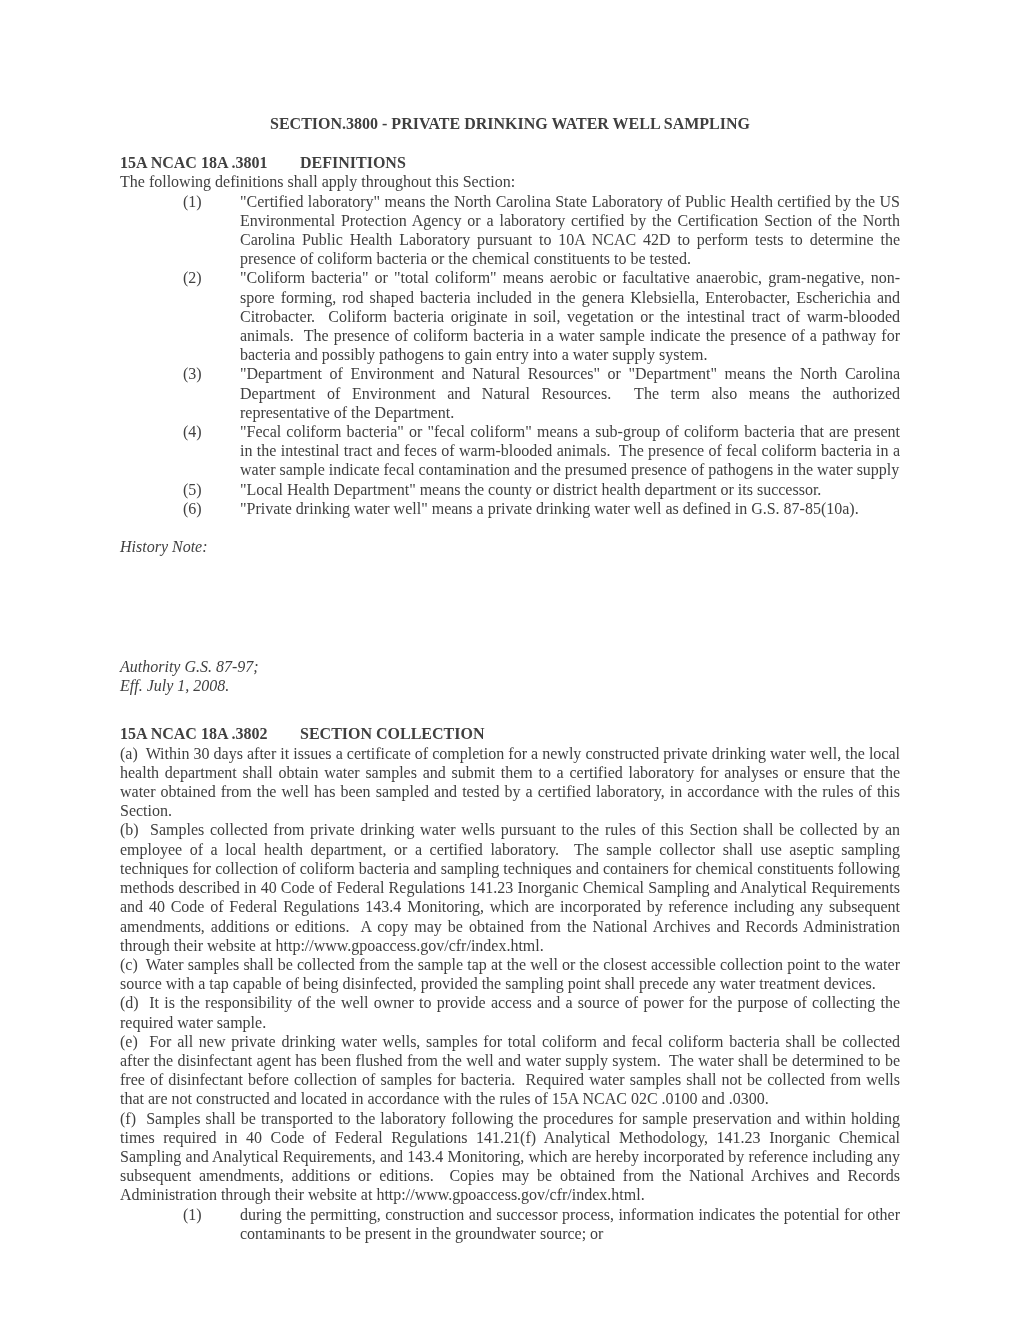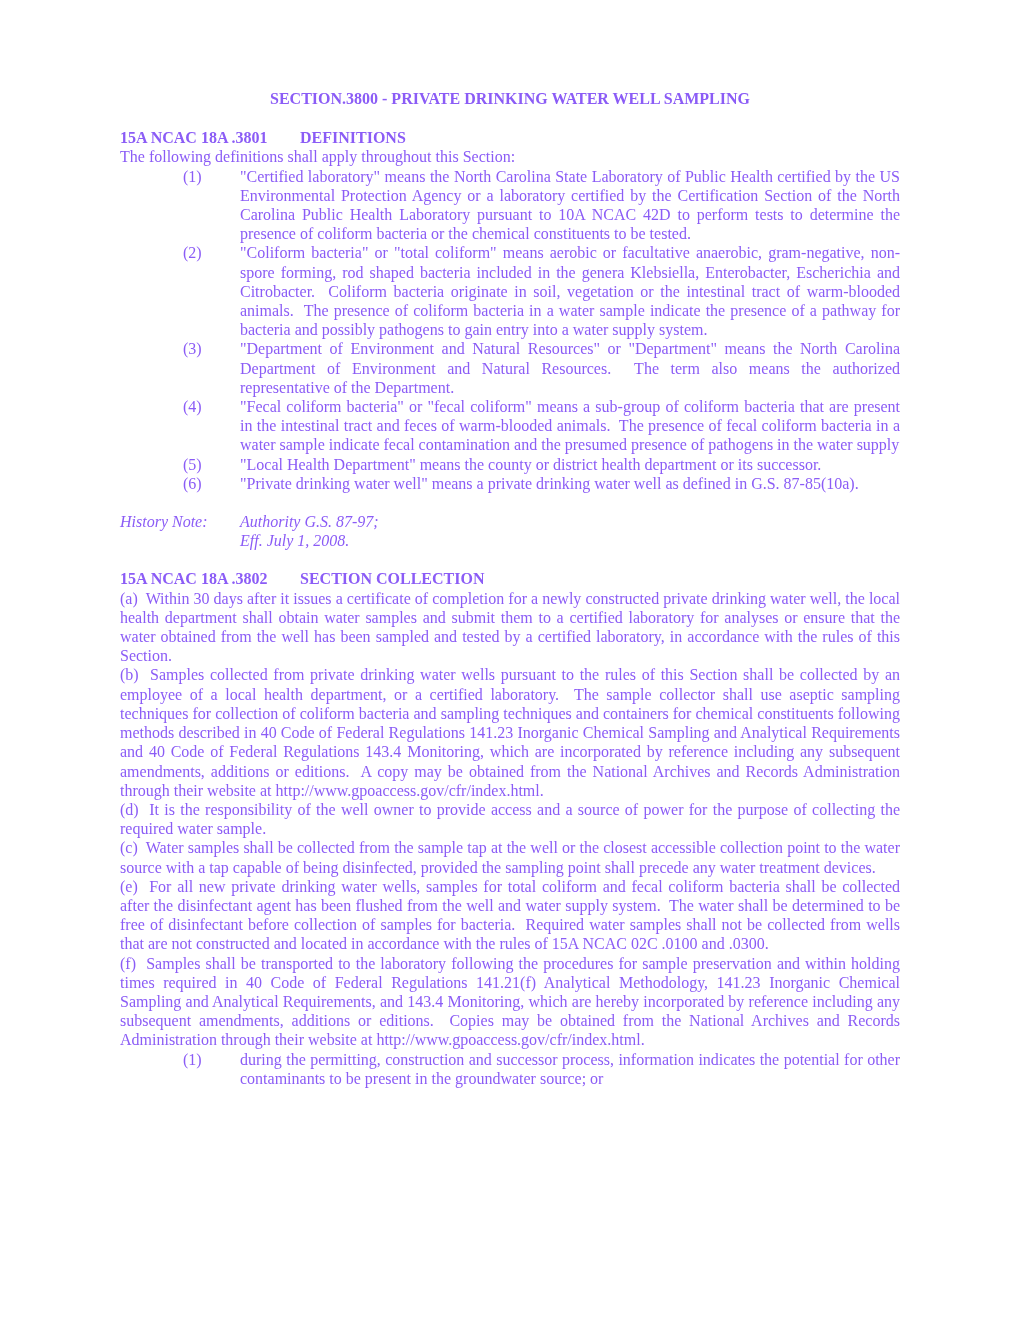--- a/index.html
+++ b/index.html
@@ -9,25 +9,25 @@
   }
   body {
     width: 1020px;
     height: 1320px;
     overflow: hidden;
   }
   .page {
     box-sizing: border-box;
     width: 1020px;
     height: 1320px;
-    padding: 89px 120px 0 120px;
+    padding: 114px 120px 0 120px;
     font-family: "Liberation Serif", serif;
     font-size: 16px;
     line-height: 19.2px;
-    color: #8b5cf6;
+    color: #404040;
   }
   .doc-title {
     font-weight: bold;
     text-align: center;
     margin: 0 0 20px 0;
   }
   .section-heading {
     font-weight: bold;
   }
   .section-heading .code {
@@ -48,21 +48,22 @@
     position: absolute;
     left: 63px;
     top: 0;
   }
   .list-item .item-text {
     white-space: pre-wrap;
   }
   .history {
     display: flex;
     font-style: italic;
-    margin: 19px 0 19px 0;
+    margin: 19px 0 29px 0;
+    flex-direction: column;
   }
   .history .history-label {
     flex: 0 0 120px;
   }
   .history .history-line {
     display: block;
   }
 </style>
 </head>
 <body>
@@ -105,22 +106,22 @@
     <span class="history-lines">
       <span class="history-line">Authority G.S. 87-97;</span>
       <span class="history-line">Eff. July 1, 2008.</span>
     </span>
   </div>
 
   <div class="section-heading"><span class="code">15A NCAC 18A .3802</span><span class="hname">SECTION COLLECTION</span></div>
 
   <div class="para">(a)  Within 30 days after it issues a certificate of completion for a newly constructed private drinking water well, the local health department shall obtain water samples and submit them to a certified laboratory for analyses or ensure that the water obtained from the well has been sampled and tested by a certified laboratory, in accordance with the rules of this Section.</div>
   <div class="para">(b)  Samples collected from private drinking water wells pursuant to the rules of this Section shall be collected by an employee of a local health department, or a certified laboratory.  The sample collector shall use aseptic sampling techniques for collection of coliform bacteria and sampling techniques and containers for chemical constituents following methods described in 40 Code of Federal Regulations 141.23 Inorganic Chemical Sampling and Analytical Requirements and 40 Code of Federal Regulations 143.4 Monitoring, which are incorporated by reference including any subsequent amendments, additions or editions.  A copy may be obtained from the National Archives and Records Administration through their website at http://www.gpoaccess.gov/cfr/index.html.</div>
+  <div class="para">(c)  Water samples shall be collected from the sample tap at the well or the closest accessible collection point to the water source with a tap capable of being disinfected, provided the sampling point shall precede any water treatment devices.</div>
   <div class="para">(d)  It is the responsibility of the well owner to provide access and a source of power for the purpose of collecting the required water sample.</div>
-  <div class="para">(c)  Water samples shall be collected from the sample tap at the well or the closest accessible collection point to the water source with a tap capable of being disinfected, provided the sampling point shall precede any water treatment devices.</div>
   <div class="para">(e)  For all new private drinking water wells, samples for total coliform and fecal coliform bacteria shall be collected after the disinfectant agent has been flushed from the well and water supply system.  The water shall be determined to be free of disinfectant before collection of samples for bacteria.  Required water samples shall not be collected from wells that are not constructed and located in accordance with the rules of 15A NCAC 02C .0100 and .0300.</div>
   <div class="para">(f)  Samples shall be transported to the laboratory following the procedures for sample preservation and within holding times required in 40 Code of Federal Regulations 141.21(f) Analytical Methodology, 141.23 Inorganic Chemical Sampling and Analytical Requirements, and 143.4 Monitoring, which are hereby incorporated by reference including any subsequent amendments, additions or editions.  Copies may be obtained from the National Archives and Records Administration through their website at http://www.gpoaccess.gov/cfr/index.html.</div>
 
   <div class="list-item">
     <span class="item-num">(1)</span>
     <span class="item-text">during the permitting, construction and successor process, information indicates the potential for other contaminants to be present in the groundwater source; or</span>
   </div>
 
 </div>
 

